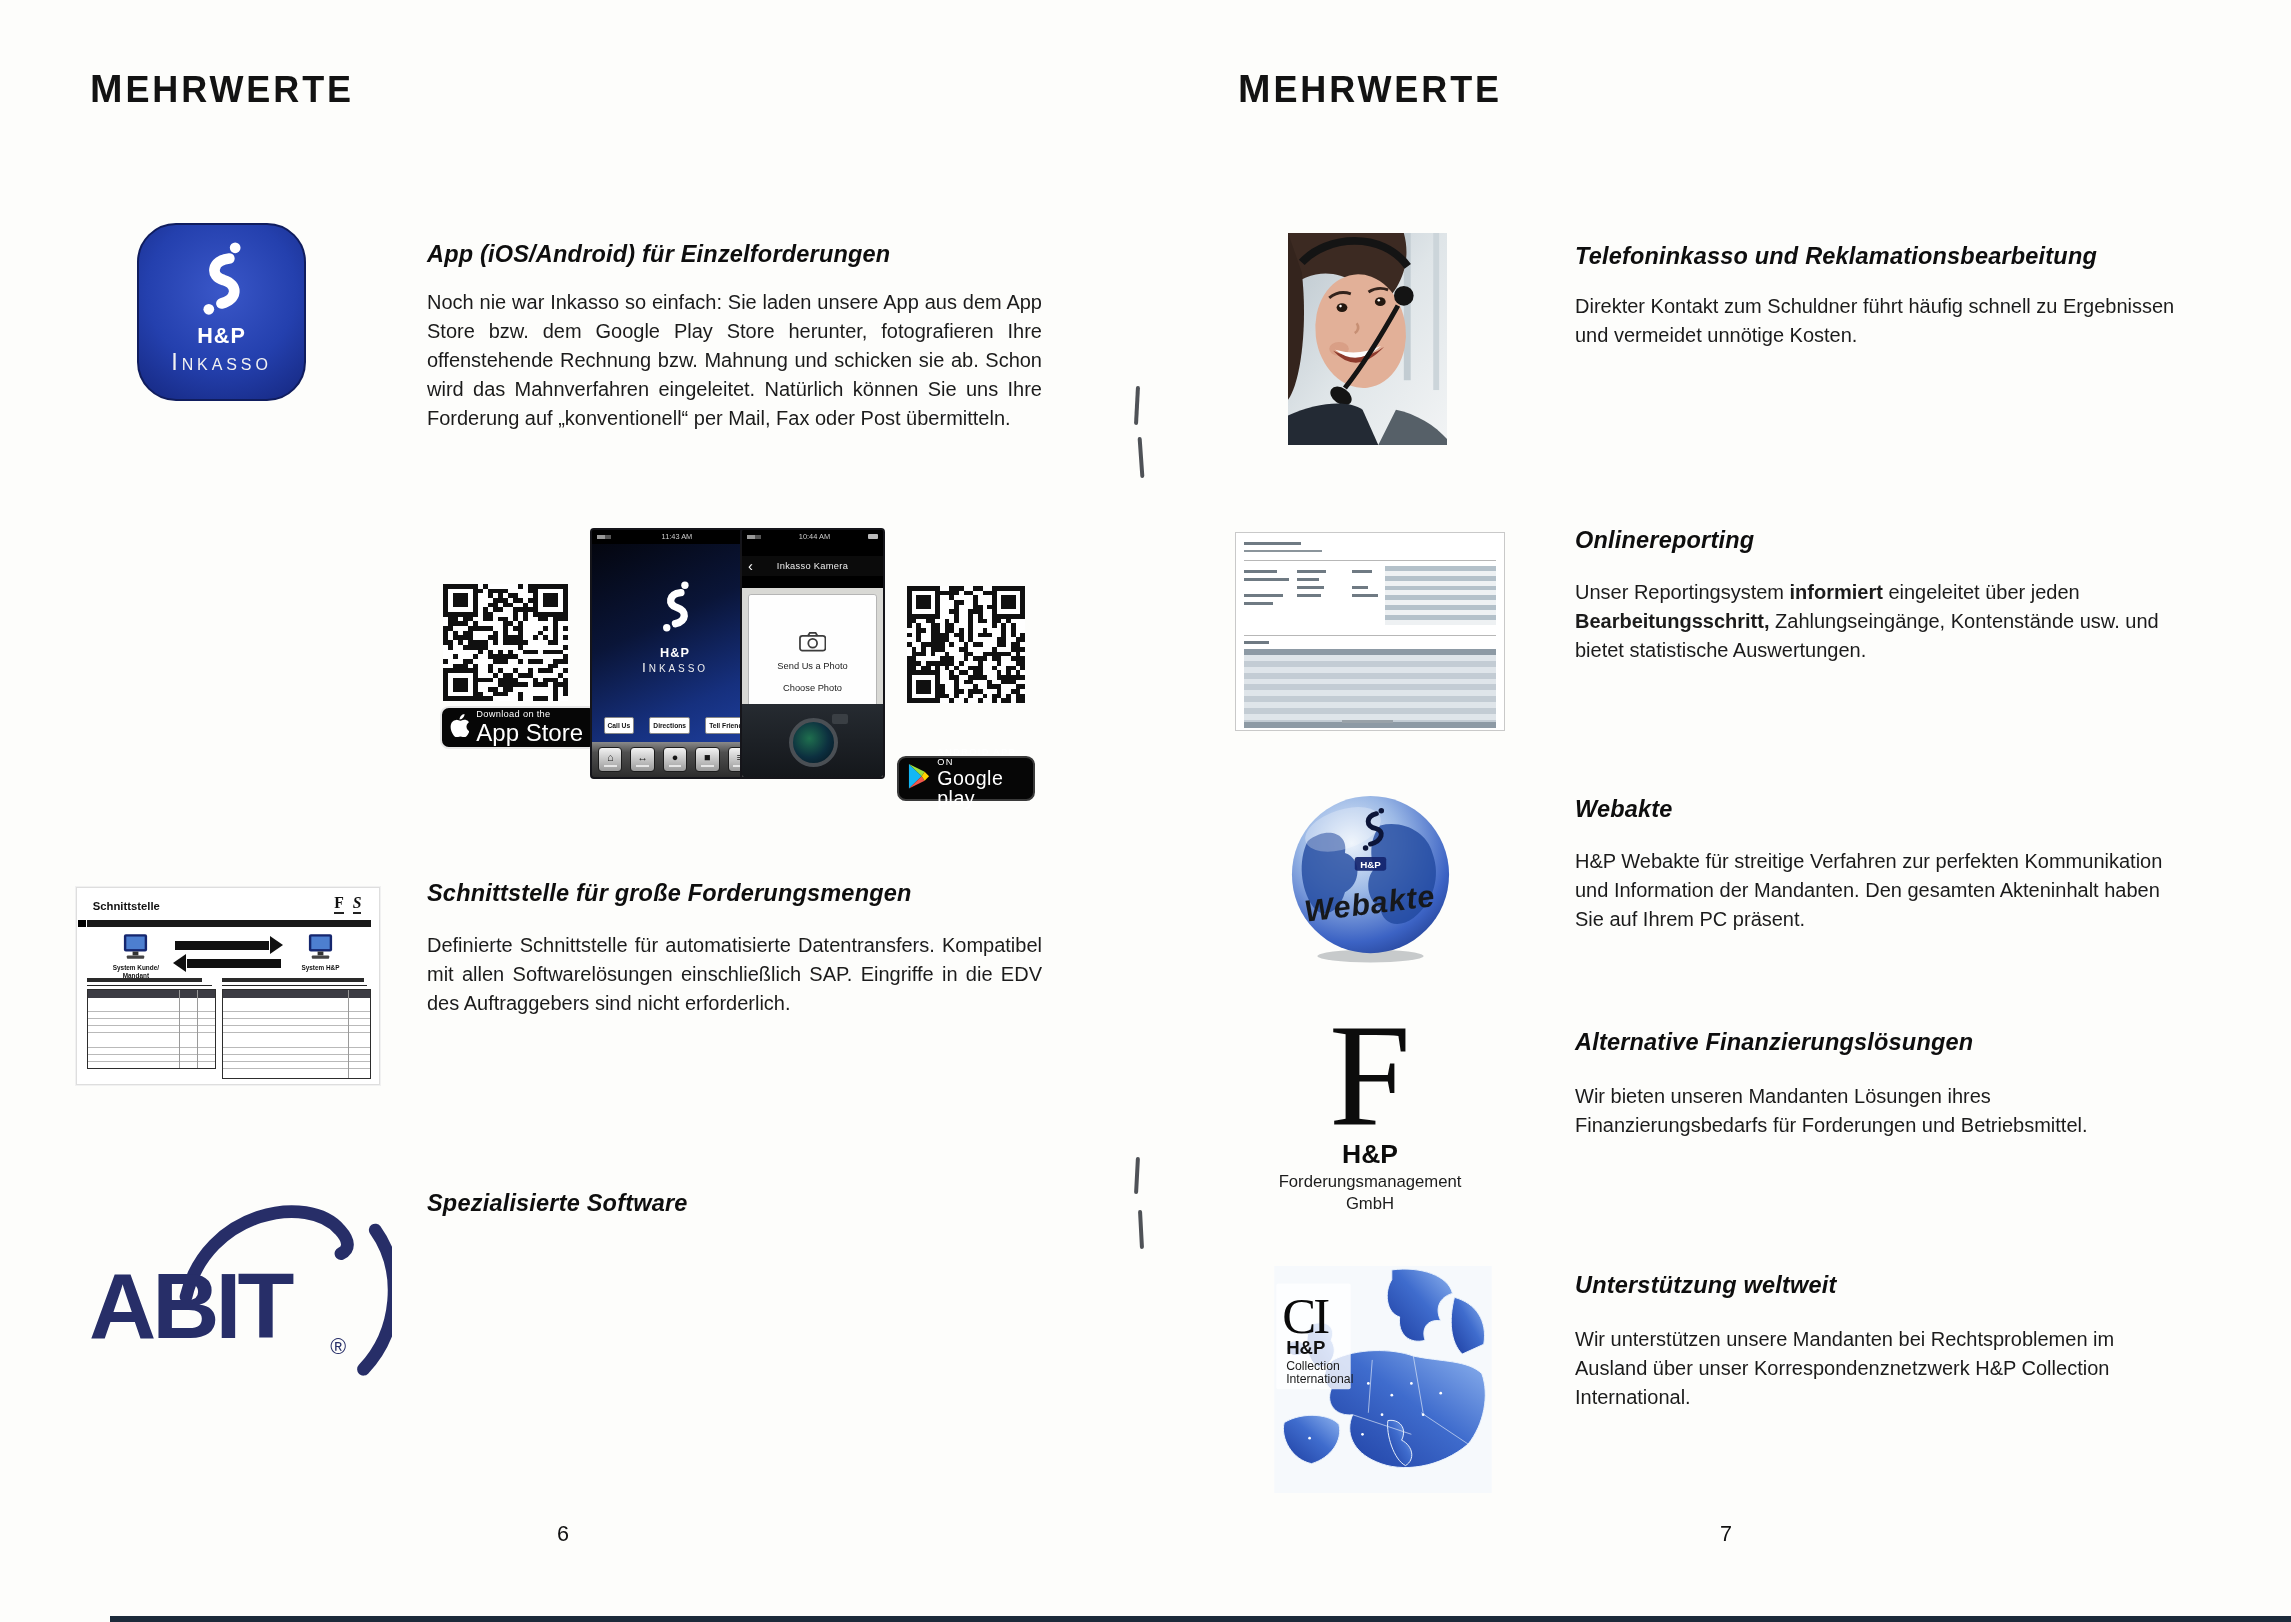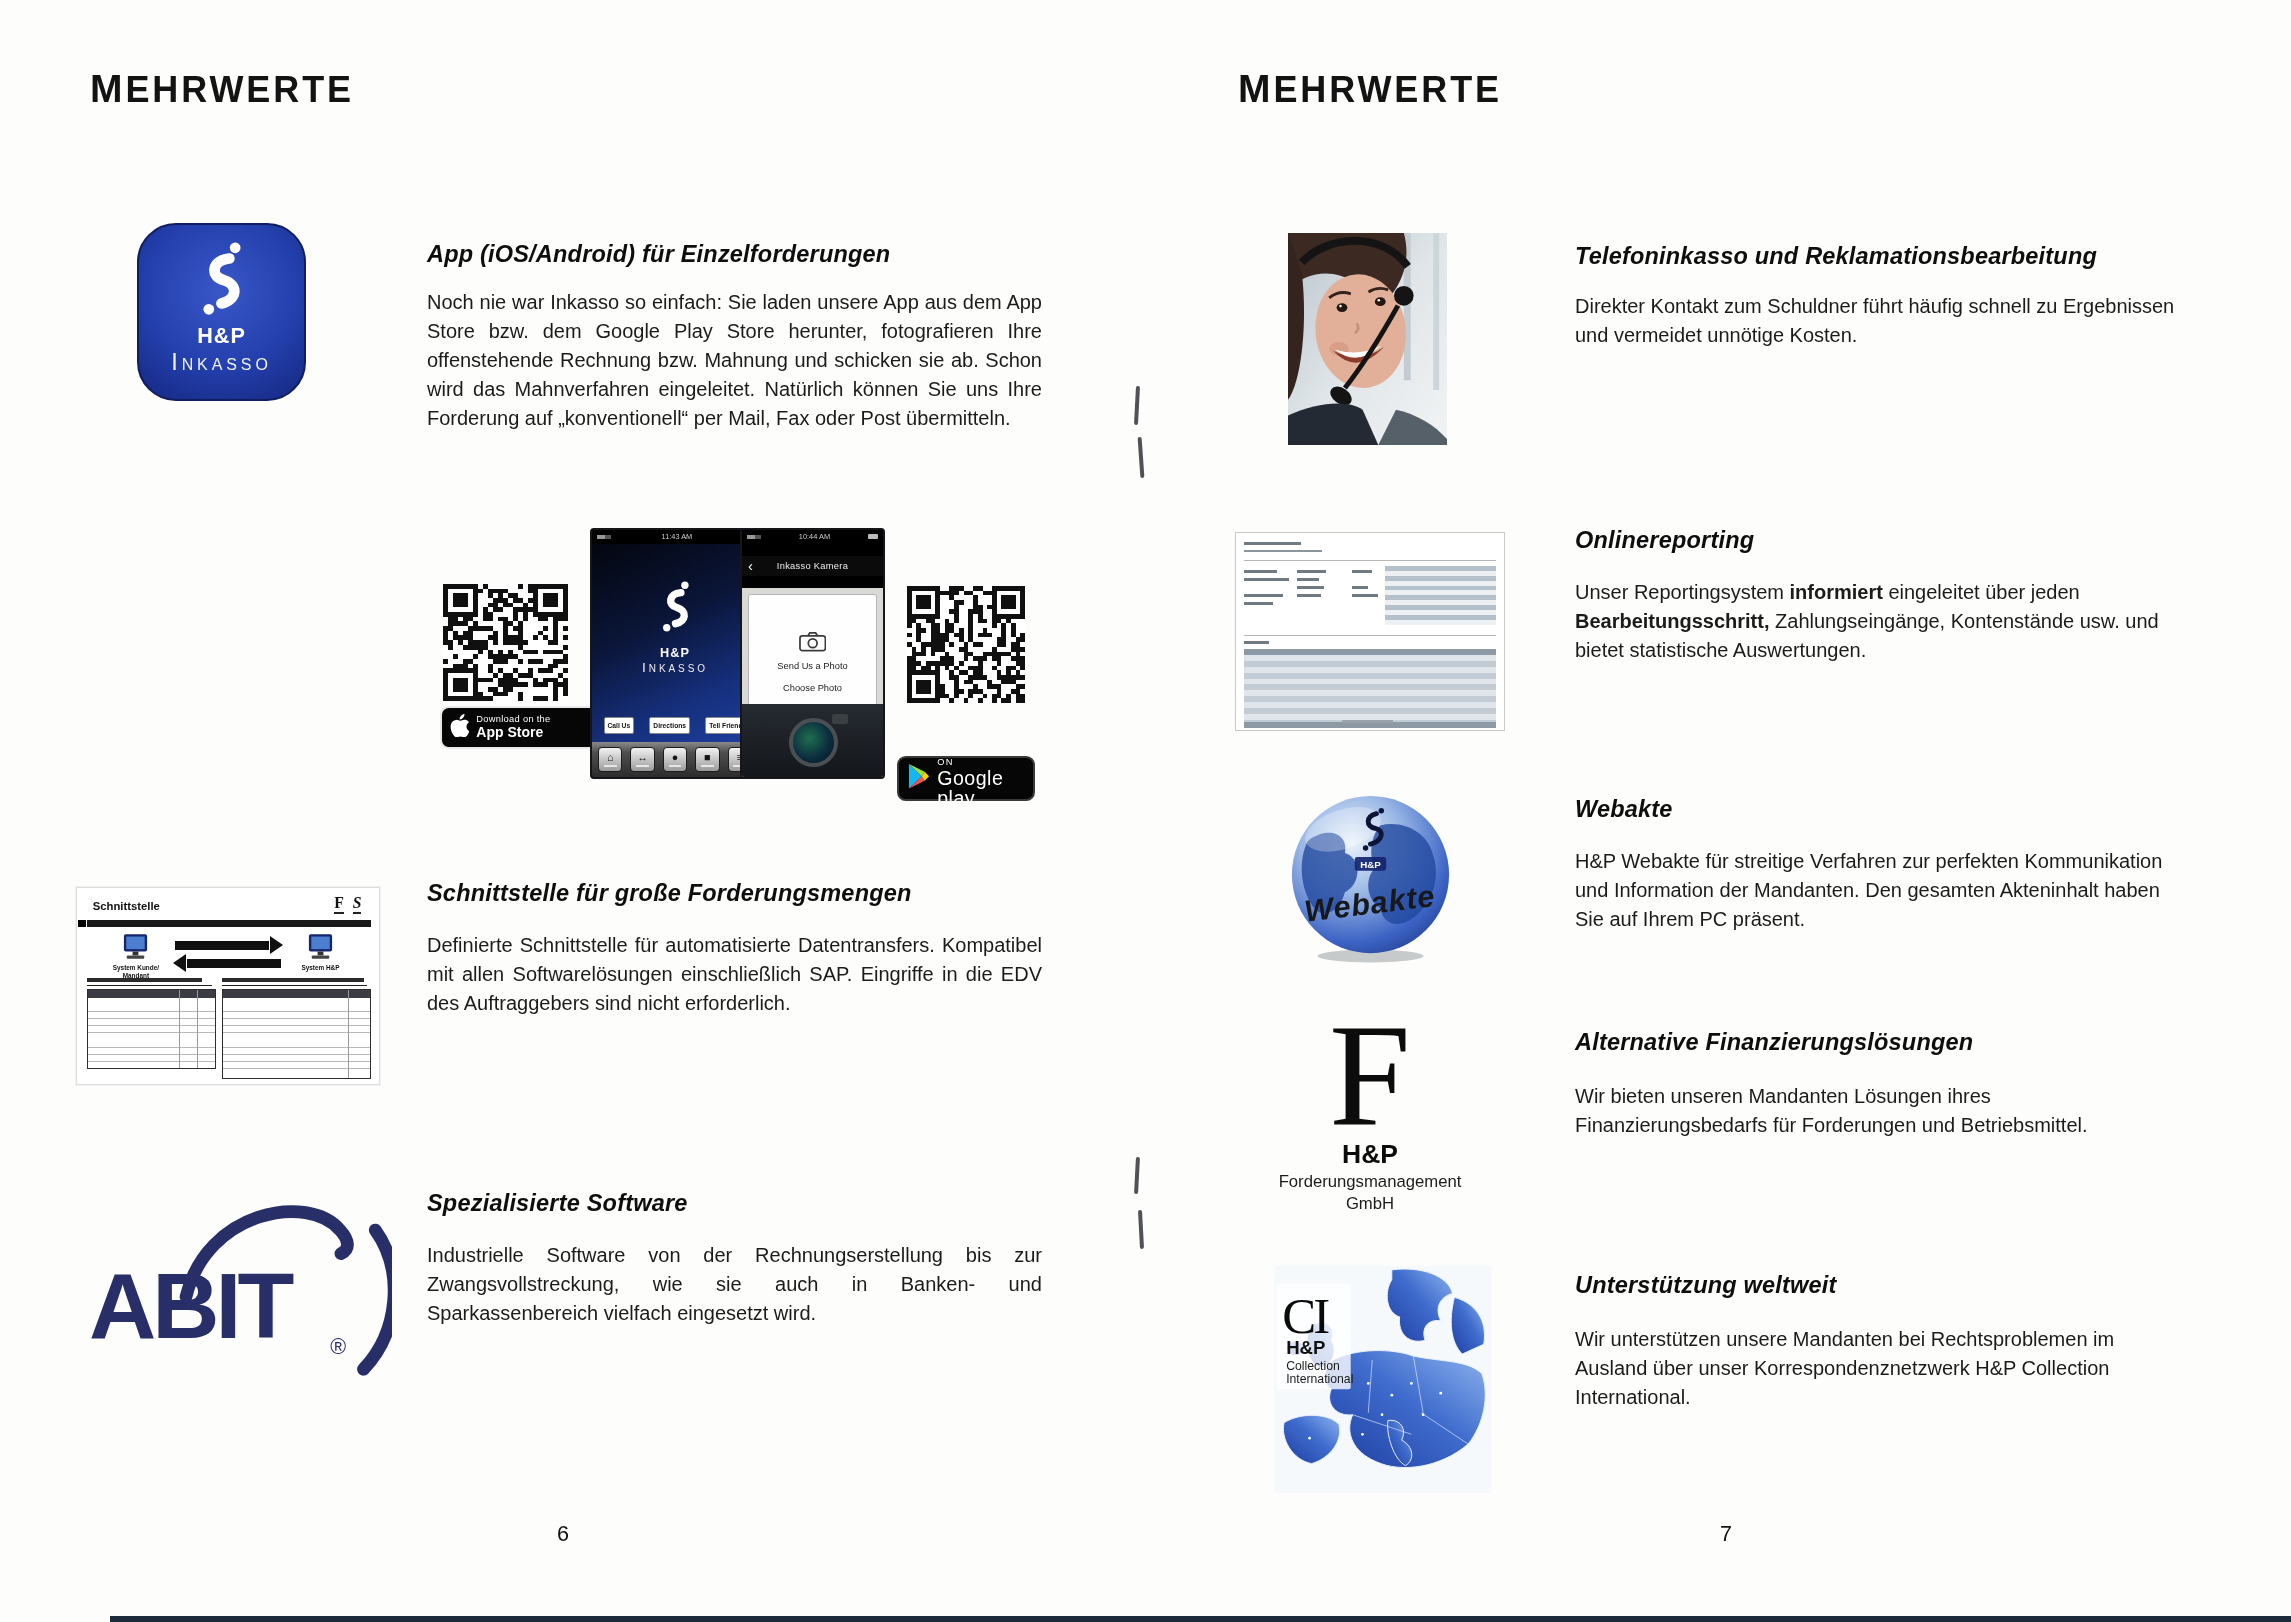--- a/index.html
+++ b/index.html
@@ -21,21 +21,21 @@
     display:flex;flex-direction:column;align-items:center;justify-content:flex-start;}
   .appicon .glyph{margin-top:13.7px;}
   .appicon .l1{color:#fff;font-weight:700;font-size:21.6px;letter-spacing:1px;margin-top:-2px;}
   .appicon .l2{color:#f2f2f2;font-size:23.5px;letter-spacing:3.9px;font-variant:small-caps;margin-top:0px;}
   
   .qr{background:#fff;}
   .storebadge{background:#060606;border:2px solid #e8e8e8;border-radius:8.8px;display:flex;align-items:center;
     padding:0 7.8px;box-sizing:border-box;color:#fff;}
   .storebadge .txt{display:flex;flex-direction:column;line-height:1.05;margin-left:6.9px;}
   .storebadge .s{font-size:9.3px;letter-spacing:0.3px;}
-  .storebadge .lg{font-size:14px;font-weight:700;}
+  .storebadge .lg{font-size:24px;font-weight:400;}
   .gpbadge{border-color:#3a3a3a;margin-top:44px;}
   .gpbadge .s{letter-spacing:1.4px;}
   .gpbadge .lg{font-weight:400;font-size:19.6px;letter-spacing:0.5px;}
   
   .phone{background:#000;border:2.9px solid #15151a;border-radius:3.9px;box-sizing:border-box;
     display:flex;flex-direction:column;overflow:hidden;}
   .sbar{height:13.7px;background:#000;color:#cfcfcf;font-size:7.4px;display:flex;align-items:center;
     justify-content:space-between;padding:0 4.9px;flex:0 0 auto;}
   .sbar .batt{width:9.8px;height:4.9px;background:#bbb;border-radius:1px;}
   .sbar .sig{width:13.7px;height:3.9px;background:linear-gradient(90deg,#999 60%,#555 60%);}
@@ -942,21 +942,20 @@
     <div class="abs" style="left:83px;top:1181px;width:309px;height:201px;">
       <svg width="309" height="201" viewBox="0 0 315 205">
         <path d="M105 118 C126 30 230 12 262 50 C272 61 272 70 263 74" stroke="#272e68" stroke-width="13" fill="none" stroke-linecap="round"></path>
         <path d="M298 50 C328 92 322 154 286 192" stroke="#272e68" stroke-width="13" fill="none" stroke-linecap="round"></path>
         <text x="6" y="160" font-family="Liberation Sans, sans-serif" font-size="95" font-weight="bold" letter-spacing="-4" fill="#272e68">ABIT</text>
         <text x="252" y="176" font-size="22" fill="#272e68">®</text>
       </svg>
     </div>
 
     <div class="abs stitle" style="left:427px;top:1190px;width:637px;">Spezialisierte Software</div>
-    <div class="abs sbody just" style="left:427px;top:1241px;width:615px;">Industrielle Software von der Rechnungserstellung bis zur Zwangsvollstreckung, wie sie auch in Banken- und Sparkassenbereich vielfach eingesetzt wird.</div>
 
     <div class="abs pagenum" style="left:557px;top:1521px;">6</div>
   </div>
 
   <div class="abs" style="left:1146px;top:0;width:1146px;height:1622px;">
 
     <div class="abs mw" style="left:92px;top:67px;">
       <span class="init">M</span><span class="rest">EHRWERTE</span>
     </div>
 

